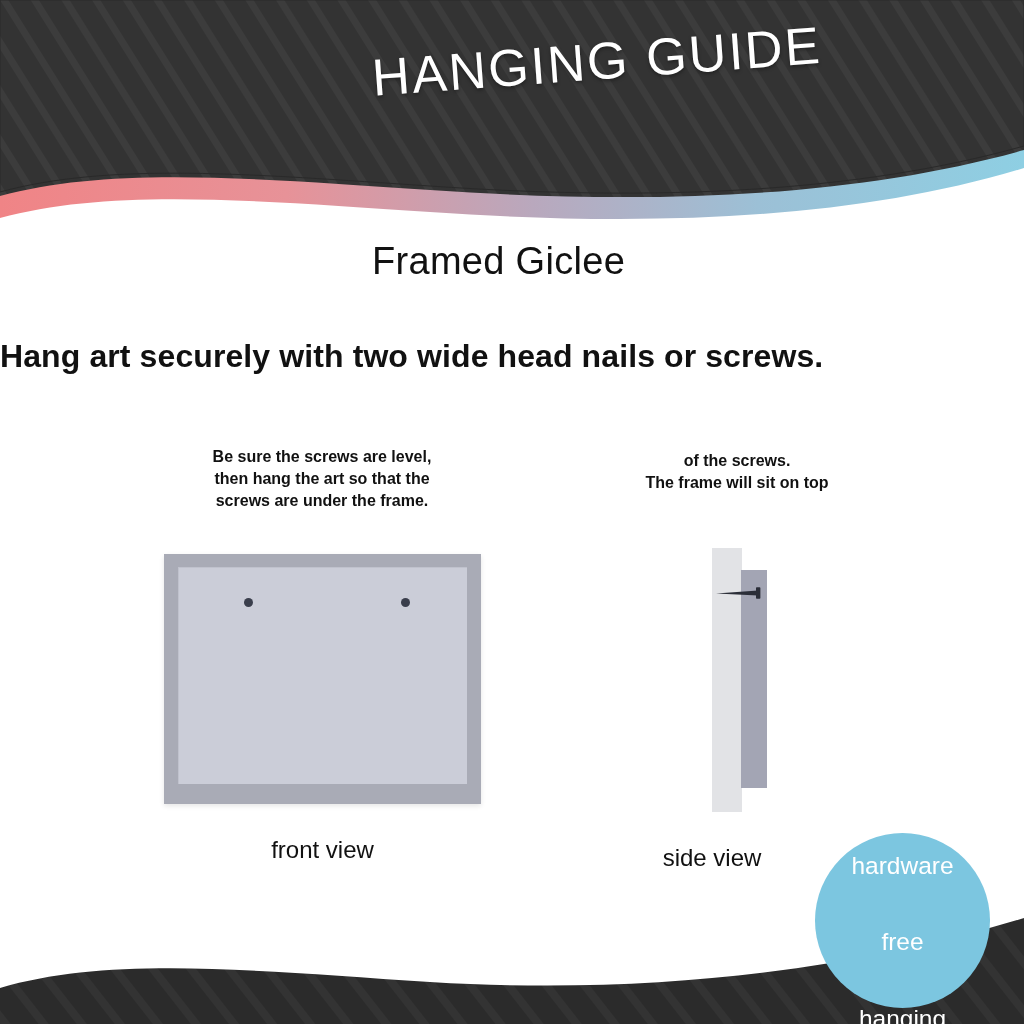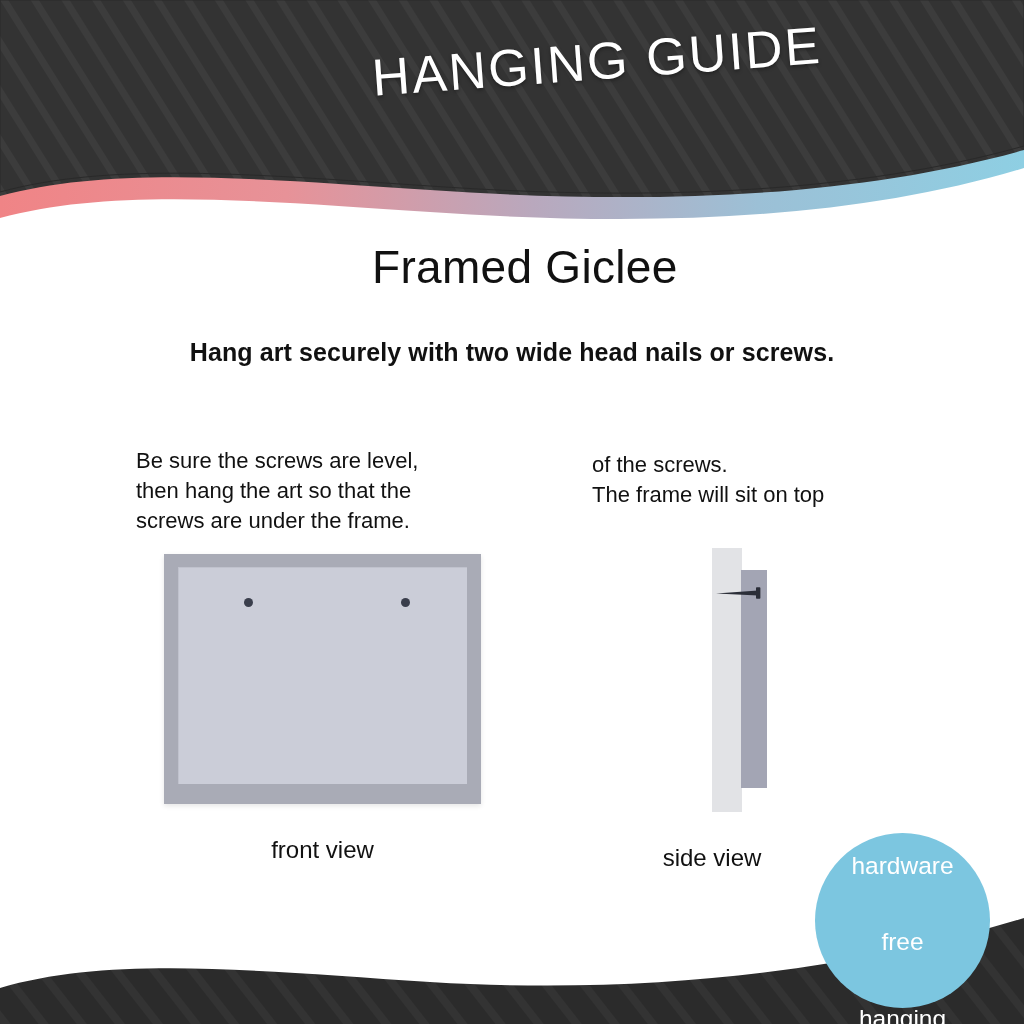--- a/index.html
+++ b/index.html
@@ -69,47 +69,47 @@
     text-shadow: 0 2px 4px rgba(0,0,0,0.35);
     z-index: 5;
     white-space: nowrap;
   }
 
   
   #product-title {
     position: absolute;
     left: 372px;
     top: 240px;
-    font-size: 46px;
+    font-size: 38px;
     font-weight: 300;
     color: #111111;
     letter-spacing: 0.3px;
     z-index: 5;
   }
 
   
   #main-instruction {
     position: absolute;
     left: 0;
     top: 338px;
     width: 1024px;
+    text-align: left;
+    font-size: 32px;
+    font-weight: 700;
+    color: #111111;
+    letter-spacing: 0.1px;
+    z-index: 5;
+  }
+
+  
+  .caption {
+    position: absolute;
     text-align: center;
-    font-size: 25px;
+    font-size: 16px;
     font-weight: 700;
-    color: #111111;
-    letter-spacing: 0.1px;
-    z-index: 5;
-  }
-
-  
-  .caption {
-    position: absolute;
-    text-align: left;
-    font-size: 22px;
-    font-weight: 400;
     color: #111111;
     line-height: 1.36;
     z-index: 5;
   }
   #caption-front { left: 136px; top: 446px; width: 372px; }
   #caption-side  { left: 592px; top: 450px; width: 290px; }
 
   
   #front-view-diagram {
     position: absolute;

